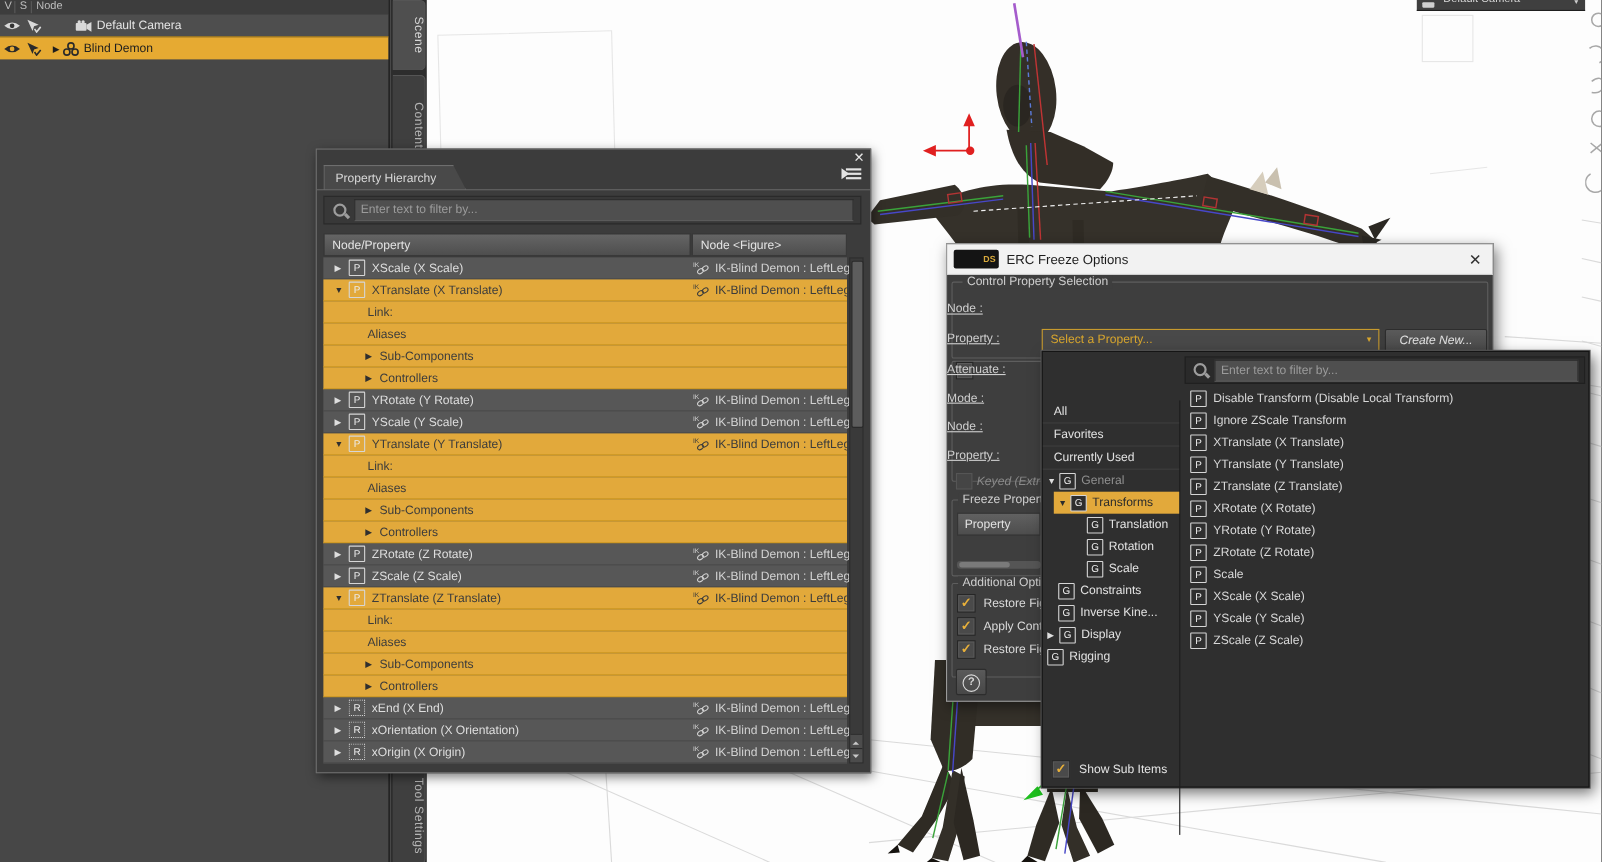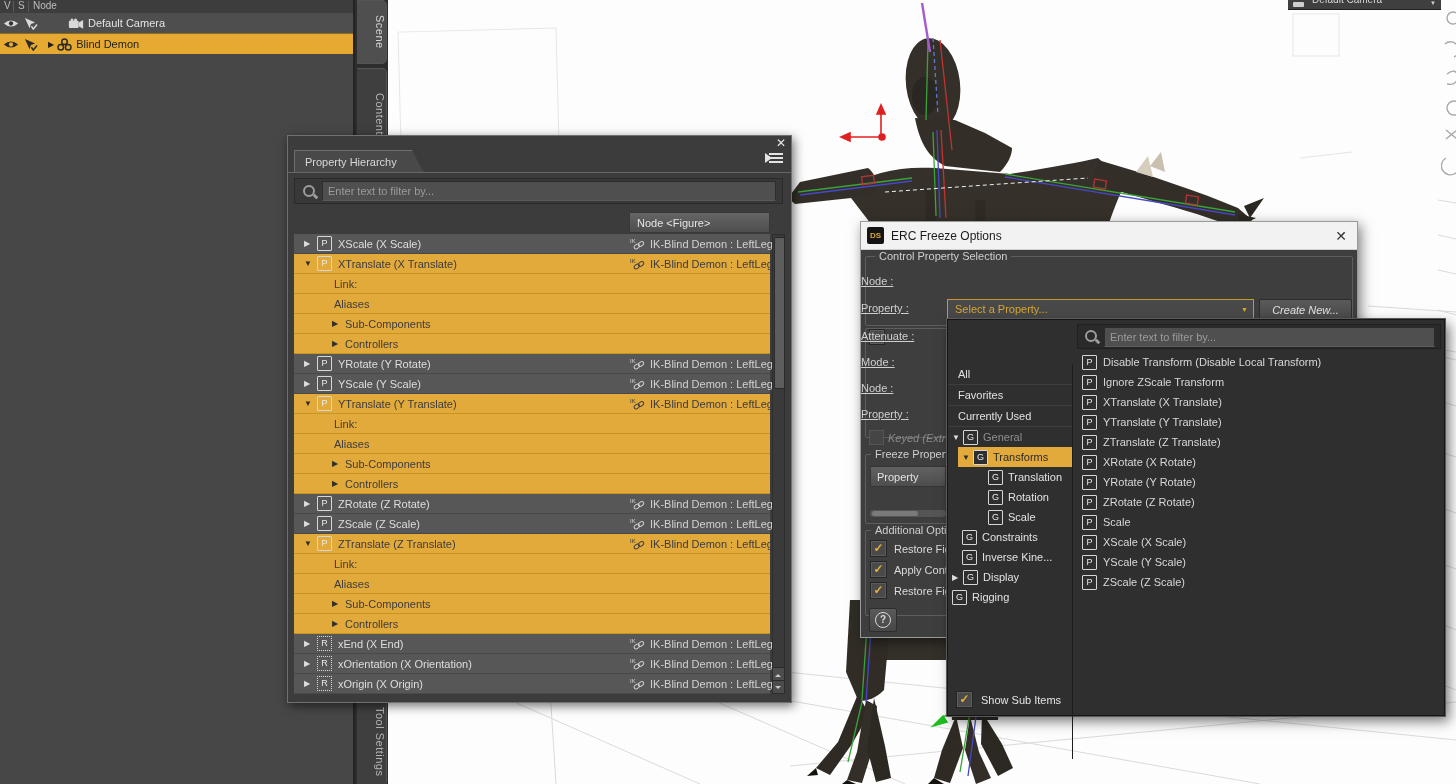--- a/index.html
+++ b/index.html
@@ -92,21 +92,21 @@
   .sbtn{position:absolute;left:0;width:11px;height:12px;background:#4c4c4c;border-top:1px solid #2a2a2a;}
   .sbtn::after{content:"";position:absolute;left:2px;border:3.5px solid transparent;}
   .sbtn.up{bottom:13px;}  .sbtn.up::after{top:3px;border-bottom-color:#c9c9c9;}
   .sbtn.dn{bottom:0;}     .sbtn.dn::after{top:5px;border-top-color:#c9c9c9;}
   
   #erc{left:860px;top:221px;width:498px;height:417px;background:#3e3e3e;z-index:30;
       border:1px solid #9a9a9a;box-shadow:3px 4px 12px rgba(0,0,0,.5);box-sizing:border-box;}
   #erc-title{position:absolute;left:0;top:0;width:100%;height:27px;background:#f2f2f2;
       border-bottom:1px solid #cfcfcf;display:flex;align-items:center;color:#1c1c1c;font-size:12px;}
   #erc-logo{width:17px;height:17px;background:#141414;color:#d8a93c;font-weight:bold;font-size:8px;
-      display:inline-flex;align-items:center;justify-content:center;border-radius:2px;margin:0 7px 0 6px;}
+      display:inline-flex;align-items:center;justify-content:center;border-radius:2px;margin:0 7px 0 6px;padding-left:24px;}
   #erc-close{margin-left:auto;margin-right:10px;color:#333;font-size:14px;}
   .grp{position:absolute;border:1px solid #5e5e5e;border-radius:2px;}
   .grp-lbl{position:absolute;background:#3e3e3e;color:#cfcfcf;padding:0 4px;white-space:nowrap;}
   .erc-lab{position:absolute;width:80px;text-align:left;color:#cfcfcf;white-space:nowrap;text-decoration:underline;}
   .combo{position:absolute;height:20px;background:#494949;border:1px solid #2d2d2d;
       color:#e2e2e2;line-height:19px;padding:0 18px 0 7px;box-sizing:border-box;white-space:nowrap;overflow:hidden;}
   .combo::after{content:"▼";position:absolute;right:5px;top:0;font-size:7px;color:#cfcfcf;}
   .combo.amber{border-color:#c79a2e;color:#d8a62e;}
   .combo.amber::after{color:#d8a62e;}
   .btn{position:absolute;background:linear-gradient(#5a5a5a,#474747);border:1px solid #2d2d2d;
@@ -342,20 +342,21 @@
     <div id="ph-tabline"></div>
     <span id="ph-menu">
         <i></i>
         <i></i>
         <i></i>
       </span>
     <div id="ph-search">
       <span class="mag"></span>
       <input class="txtin" placeholder="Enter text to filter by..." style="">
     </div>
+    <div class="ph-hcell" style="left:6px;width:334px;">Node/Property</div>
     <div class="ph-hcell" style="left:341px;width:141px;">Node &lt;Figure&gt;</div>
     <div id="ph-rows">
 
         <div class="ph-row">
           <span class="exp">▶</span>
           <span class="sqico">P</span>
           <span class="plabel">XScale (X Scale)</span>
           <span class="linkcell">
             <svg class="iksvg" viewBox="0 0 20 16" width="17" height="14">
               <text x="0" y="7">IK</text>

